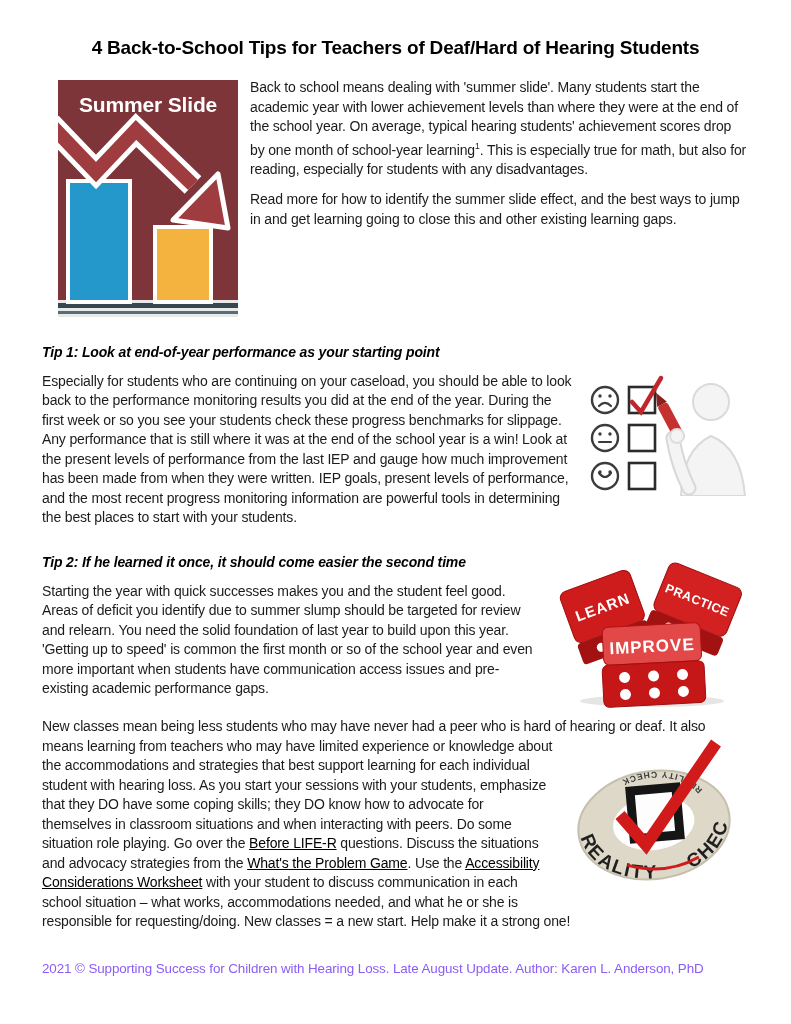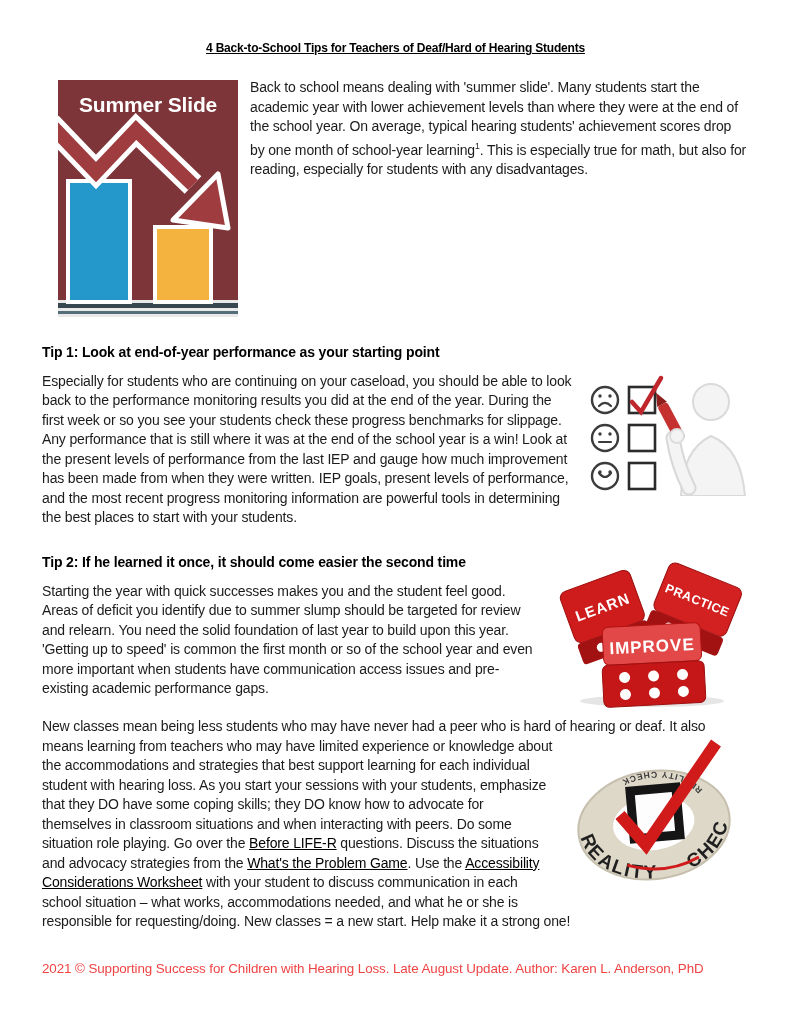--- a/index.html
+++ b/index.html
@@ -4,31 +4,31 @@
 <style>
   html,body{margin:0;padding:0;background:#ffffff;}
   .page{
     width:791px;height:1024px;box-sizing:border-box;
     padding:36px 42px 0 42px;overflow:hidden;
     font-family:"Liberation Sans",sans-serif;
     font-size:14px;line-height:19.5px;letter-spacing:-0.15px;color:#1b1b1b;
     background:#ffffff;
   }
   h1.title{
-    font-size:12px;line-height:24px;letter-spacing:-0.2px;
-    text-align:center;margin:0 0 18px 0;color:#000;text-decoration:underline;
+    font-size:19px;line-height:24px;letter-spacing:-0.2px;
+    text-align:center;margin:0 0 18px 0;color:#000;
   }
   .para{margin:0 0 11px 0;}
-  h2.tiphead{font-size:14px;line-height:19px;margin:14px 0 10px 0;color:#000;}
+  h2.tiphead{font-size:14px;line-height:19px;margin:14px 0 10px 0;color:#000;font-style:italic;}
   .img-left{float:left;margin:2px 12px 6px 16px;}
   .img-right{float:right;margin:0 0 4px 10px;}
   .clear{clear:both;}
   a.doclink{color:#000000;text-decoration:underline;}
   sup{font-size:0.62em;}
-  .footer{margin:16px 0 0 0;font-size:13.4px;letter-spacing:-0.1px;color:#ef4444;}
+  .footer{margin:16px 0 0 0;font-size:13.4px;letter-spacing:-0.1px;color:#8b5cf6;}
   .intro{overflow:visible;}
   svg text{font-family:"Liberation Sans",sans-serif;}
 </style>
 </head>
 <body>
 
 <div class="page">
 
   <h1 class="title">4 Back-to-School Tips for Teachers of Deaf/Hard of Hearing Students</h1>
 
@@ -41,20 +41,21 @@
         <rect x="0" y="223" width="180" height="5" fill="#37474f"></rect>
         <rect x="0" y="231" width="180" height="3" fill="#546e7a"></rect>
         <rect x="10" y="101" width="62" height="121" fill="#2498cb" stroke="#ffffff" stroke-width="4"></rect>
         <rect x="97" y="147" width="56" height="75" fill="#f4b23e" stroke="#ffffff" stroke-width="4"></rect>
         <polyline points="-8,44 38,92 78,50 135,105" fill="none" stroke="#ffffff" stroke-width="24"></polyline>
         <polyline points="-8,44 38,92 78,50 135,105" fill="none" stroke="#9e3c40" stroke-width="14"></polyline>
         <polygon points="170,148 115,140 160,94" fill="#9e3c40" stroke="#ffffff" stroke-width="5" stroke-linejoin="round"></polygon>
       </svg>
     </span>
     <div class="para"><span>Back to school means dealing with 'summer slide'. Many students start the academic year with lower achievement levels than where they were at the end of the school year. On average, typical hearing students' achievement scores drop by one month of school-year learning</span><sup>1</sup><span>. This is especially true for math, but also for reading, especially for students with any disadvantages.</span></div>
+    <div class="para">Read more for how to identify the summer slide effect, and the best ways to jump in and get learning going to close this and other existing learning gaps.</div>
   </section>
   <div class="clear"></div>
 
   <section>
     <h2 class="tiphead">Tip 1: Look at end-of-year performance as your starting point</h2>
     <div class="para">
       <span class="img-right">
         <svg width="164" height="124" viewBox="0 0 164 124">
           <path d="M 96,124 Q 97,78 126,64 Q 156,76 160,124 Z" fill="#f4f4f4" stroke="#dadada" stroke-width="2"></path>
           <circle cx="126" cy="30" r="18" fill="#f4f4f4" stroke="#dadada" stroke-width="2"></circle>

